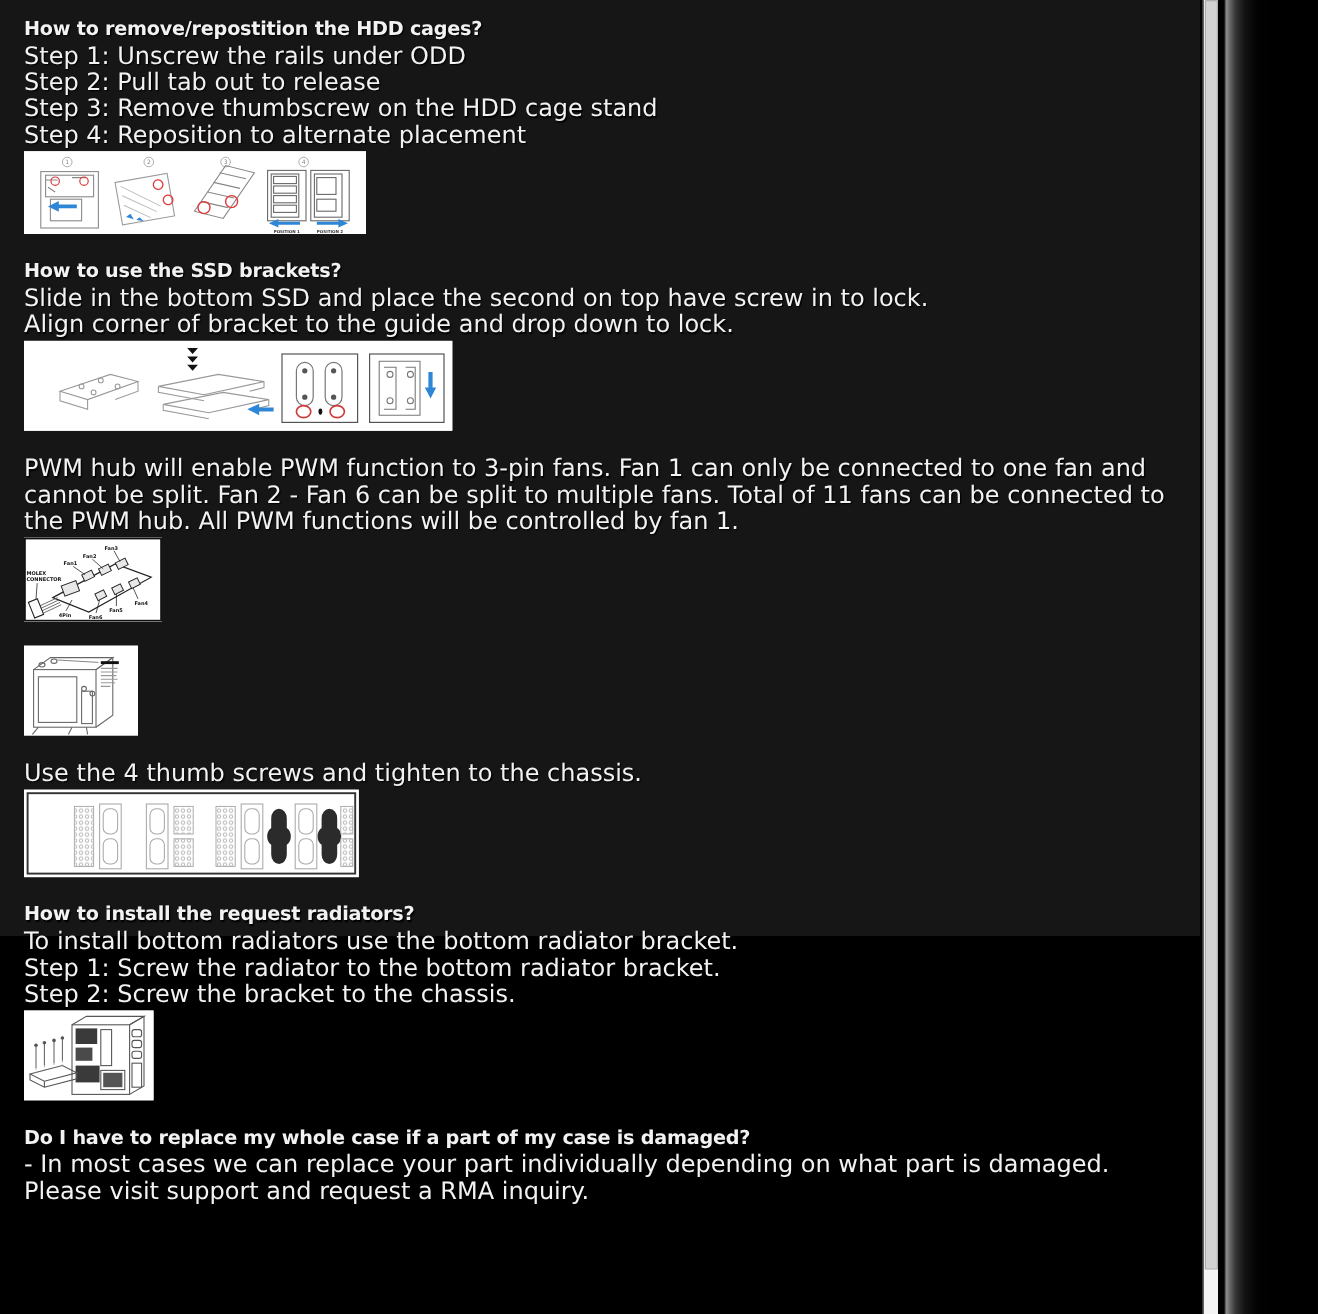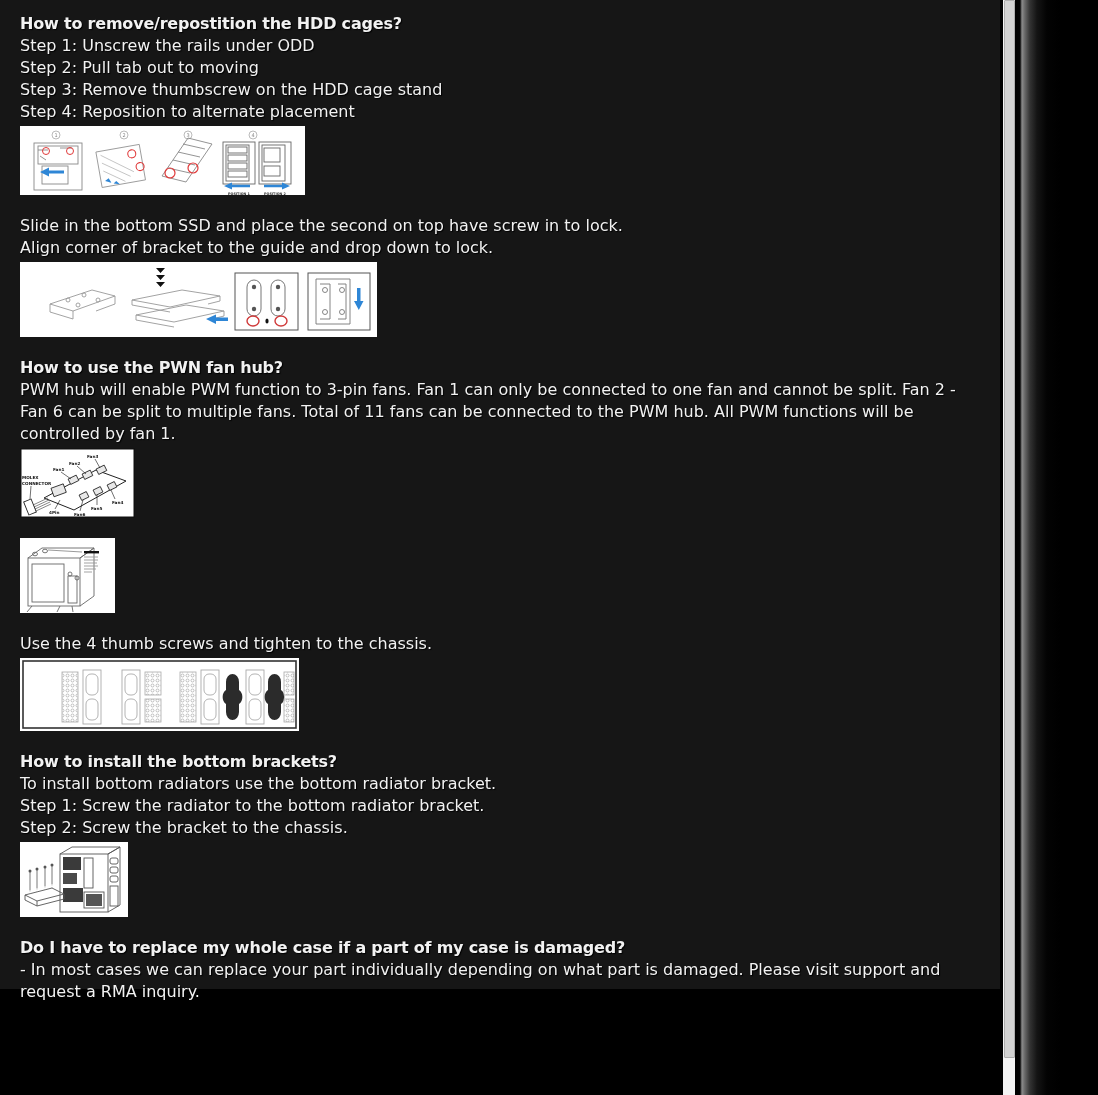--- a/index.html
+++ b/index.html
@@ -1,28 +1,28 @@
 <!DOCTYPE html>
 <html><head>
 <meta charset="utf-8">
 <style>
   * { margin:0; padding:0; box-sizing:border-box; }
   html,body { width:1098px; height:1095px; background:#000; overflow:hidden;
     font-family:"DejaVu Sans","Liberation Sans",sans-serif; }
   .content {
-    position:absolute; left:0; top:0; width:1000px; height:989px;
+    position:absolute; left:0; top:0; width:1000px; height:780px;
     background:#161616; color:#f2f2f2; padding:13px 0 0 20px;
   }
   .faq-section { margin-bottom:20px; }
   .faq-question {
     font-size:16px; font-weight:bold; line-height:22px; letter-spacing:-0.2px;
     text-shadow:1px 1px 1px #000;
   }
   .faq-line {
-    font-size:16px; line-height:22px; max-width:952px;
+    font-size:20px; line-height:22px; max-width:952px;
     text-shadow:1px 1px 1px #000;
   }
   .diagram { display:block; margin:3px 0 0 0; background:#fff; }
   
   .scrollbar-track {
     position:absolute; left:1002px; top:0; width:13px; height:1095px;
     background:#f4f4f4; border-left:1px solid #000;
   }
   .scrollbar-thumb {
     position:absolute; left:1px; top:0; width:11px; height:1058px;
@@ -37,21 +37,21 @@
   svg text { font-family:"DejaVu Sans","Liberation Sans",sans-serif; }
 </style>
 </head>
 <body>
 
 <div class="content">
 
   <section class="faq-section">
     <div class="faq-question">How to remove/repostition the HDD cages?</div>
     <div class="faq-line">Step 1: Unscrew the rails under ODD</div>
-    <div class="faq-line">Step 2: Pull tab out to moving</div>
+    <div class="faq-line">Step 2: Pull tab out to release</div>
     <div class="faq-line">Step 3: Remove thumbscrew on the HDD cage stand</div>
     <div class="faq-line">Step 4: Reposition to alternate placement</div>
     <svg class="diagram" width="285" height="69" viewBox="0 0 285 69">
       <rect x="0" y="0" width="285" height="69" fill="#fff"></rect>
 
       <circle cx="36" cy="9" r="4" fill="none" stroke="#aaa" stroke-width="0.8"></circle>
       <text x="36" y="10.8" font-size="5" fill="#888" text-anchor="middle">1</text>
       <circle cx="104" cy="9" r="4" fill="none" stroke="#aaa" stroke-width="0.8"></circle>
       <text x="104" y="10.8" font-size="5" fill="#888" text-anchor="middle">2</text>
       <circle cx="168" cy="9" r="4" fill="none" stroke="#aaa" stroke-width="0.8"></circle>
@@ -100,20 +100,21 @@
         </g>
         <path d="M1,48 l8,-3.5 v2.3 h18 v2.4 h-18 v2.3 z" fill="#2e86d6"></path>
         <path d="M67,48 l-8,-3.5 v2.3 h-18 v2.4 h18 v2.3 z" fill="#2e86d6"></path>
         <text x="16" y="56.5" font-size="3.4" font-weight="bold" fill="#333" text-anchor="middle">POSITION 1</text>
         <text x="52" y="56.5" font-size="3.4" font-weight="bold" fill="#333" text-anchor="middle">POSITION 2</text>
       </g>
     </svg>
   </section>
 
   <section class="faq-section">
+    <div class="faq-question">How to use the SSD brackets?</div>
     <div class="faq-line">Slide in the bottom SSD and place the second on top have screw in to lock.</div>
     <div class="faq-line">Align corner of bracket to the guide and drop down to lock.</div>
     <svg class="diagram" width="357" height="75" viewBox="0 0 357 75">
       <rect x="0" y="0" width="357" height="75" fill="#fff"></rect>
 
       <g stroke="#999" fill="none" stroke-width="0.9">
         <path d="M30,42 L72,28 L95,34 L53,49 Z"></path>
         <path d="M30,42 v8 l23,7 v-8 M95,34 v8 l-19,7"></path>
         <circle cx="48" cy="38" r="2"></circle>
           <circle cx="64" cy="33" r="2"></circle>
@@ -149,21 +150,20 @@
         <circle cx="305" cy="28" r="2.5"></circle>
           <circle cx="322" cy="28" r="2.5"></circle>
         <circle cx="305" cy="50" r="2.5"></circle>
           <circle cx="322" cy="50" r="2.5"></circle>
       </g>
       <path d="M337,26 h3.5 v13 h3 l-4.7,9 l-4.8,-9 h3 z" fill="#2e86d6"></path>
     </svg>
   </section>
 
   <section class="faq-section">
-    <div class="faq-question">How to use the PWN fan hub?</div>
     <div class="faq-line">PWM hub will enable PWM function to 3-pin fans. Fan 1 can only be connected to one fan and cannot be split. Fan 2 - Fan 6 can be split to multiple fans. Total of 11 fans can be connected to the PWM hub. All PWM functions will be controlled by fan 1.</div>
     <svg class="diagram" width="115" height="70" viewBox="0 0 115 70">
       <rect x="0.75" y="0.75" width="113.5" height="68.5" fill="#fff" stroke="#111" stroke-width="1.5"></rect>
 
       <path d="M24,50 L76,22 L106,33 L54,62 Z" fill="#fff" stroke="#222" stroke-width="1"></path>
 
       <g fill="#e8e8e8" stroke="#222" stroke-width="0.8">
         <rect x="49" y="29" width="9" height="6" transform="rotate(-26 53 32)"></rect>
         <rect x="63" y="24" width="9" height="6" transform="rotate(-26 67 27)"></rect>
         <rect x="77" y="19" width="9" height="6" transform="rotate(-26 81 22)"></rect>
@@ -259,21 +259,21 @@
         <rect x="229" y="16" width="12" height="21" rx="5"></rect>
         <rect x="229" y="41" width="12" height="21" rx="5"></rect>
       </g>
       <path d="M248,24 a6.5,8 0 0 1 13,0 v8 a6.5,8 0 0 1 0,14 v8 a6.5,8 0 0 1 -13,0 v-8 a6.5,8 0 0 1 0,-14 z" fill="#2b2b2b"></path>
       <rect x="264" y="14" width="10" height="23" fill="url(#tex)" stroke="#aaa" stroke-width="0.8"></rect>
       <rect x="264" y="41" width="10" height="23" fill="url(#tex)" stroke="#aaa" stroke-width="0.8"></rect>
     </svg>
   </section>
 
   <section class="faq-section">
-    <div class="faq-question">How to install the bottom brackets?</div>
+    <div class="faq-question">How to install the request radiators?</div>
     <div class="faq-line">To install bottom radiators use the bottom radiator bracket.</div>
     <div class="faq-line">Step 1: Screw the radiator to the bottom radiator bracket.</div>
     <div class="faq-line">Step 2: Screw the bracket to the chassis.</div>
     <svg class="diagram" width="108" height="75" viewBox="0 0 108 75">
       <rect x="0" y="0" width="108" height="75" fill="#fff"></rect>
 
       <g fill="none" stroke="#555" stroke-width="0.9">
         <rect x="40" y="12" width="48" height="58"></rect>
         <path d="M40,12 L52,5 L100,5 L88,12"></path>
         <path d="M88,12 L100,5 L100,63 L88,70"></path>

